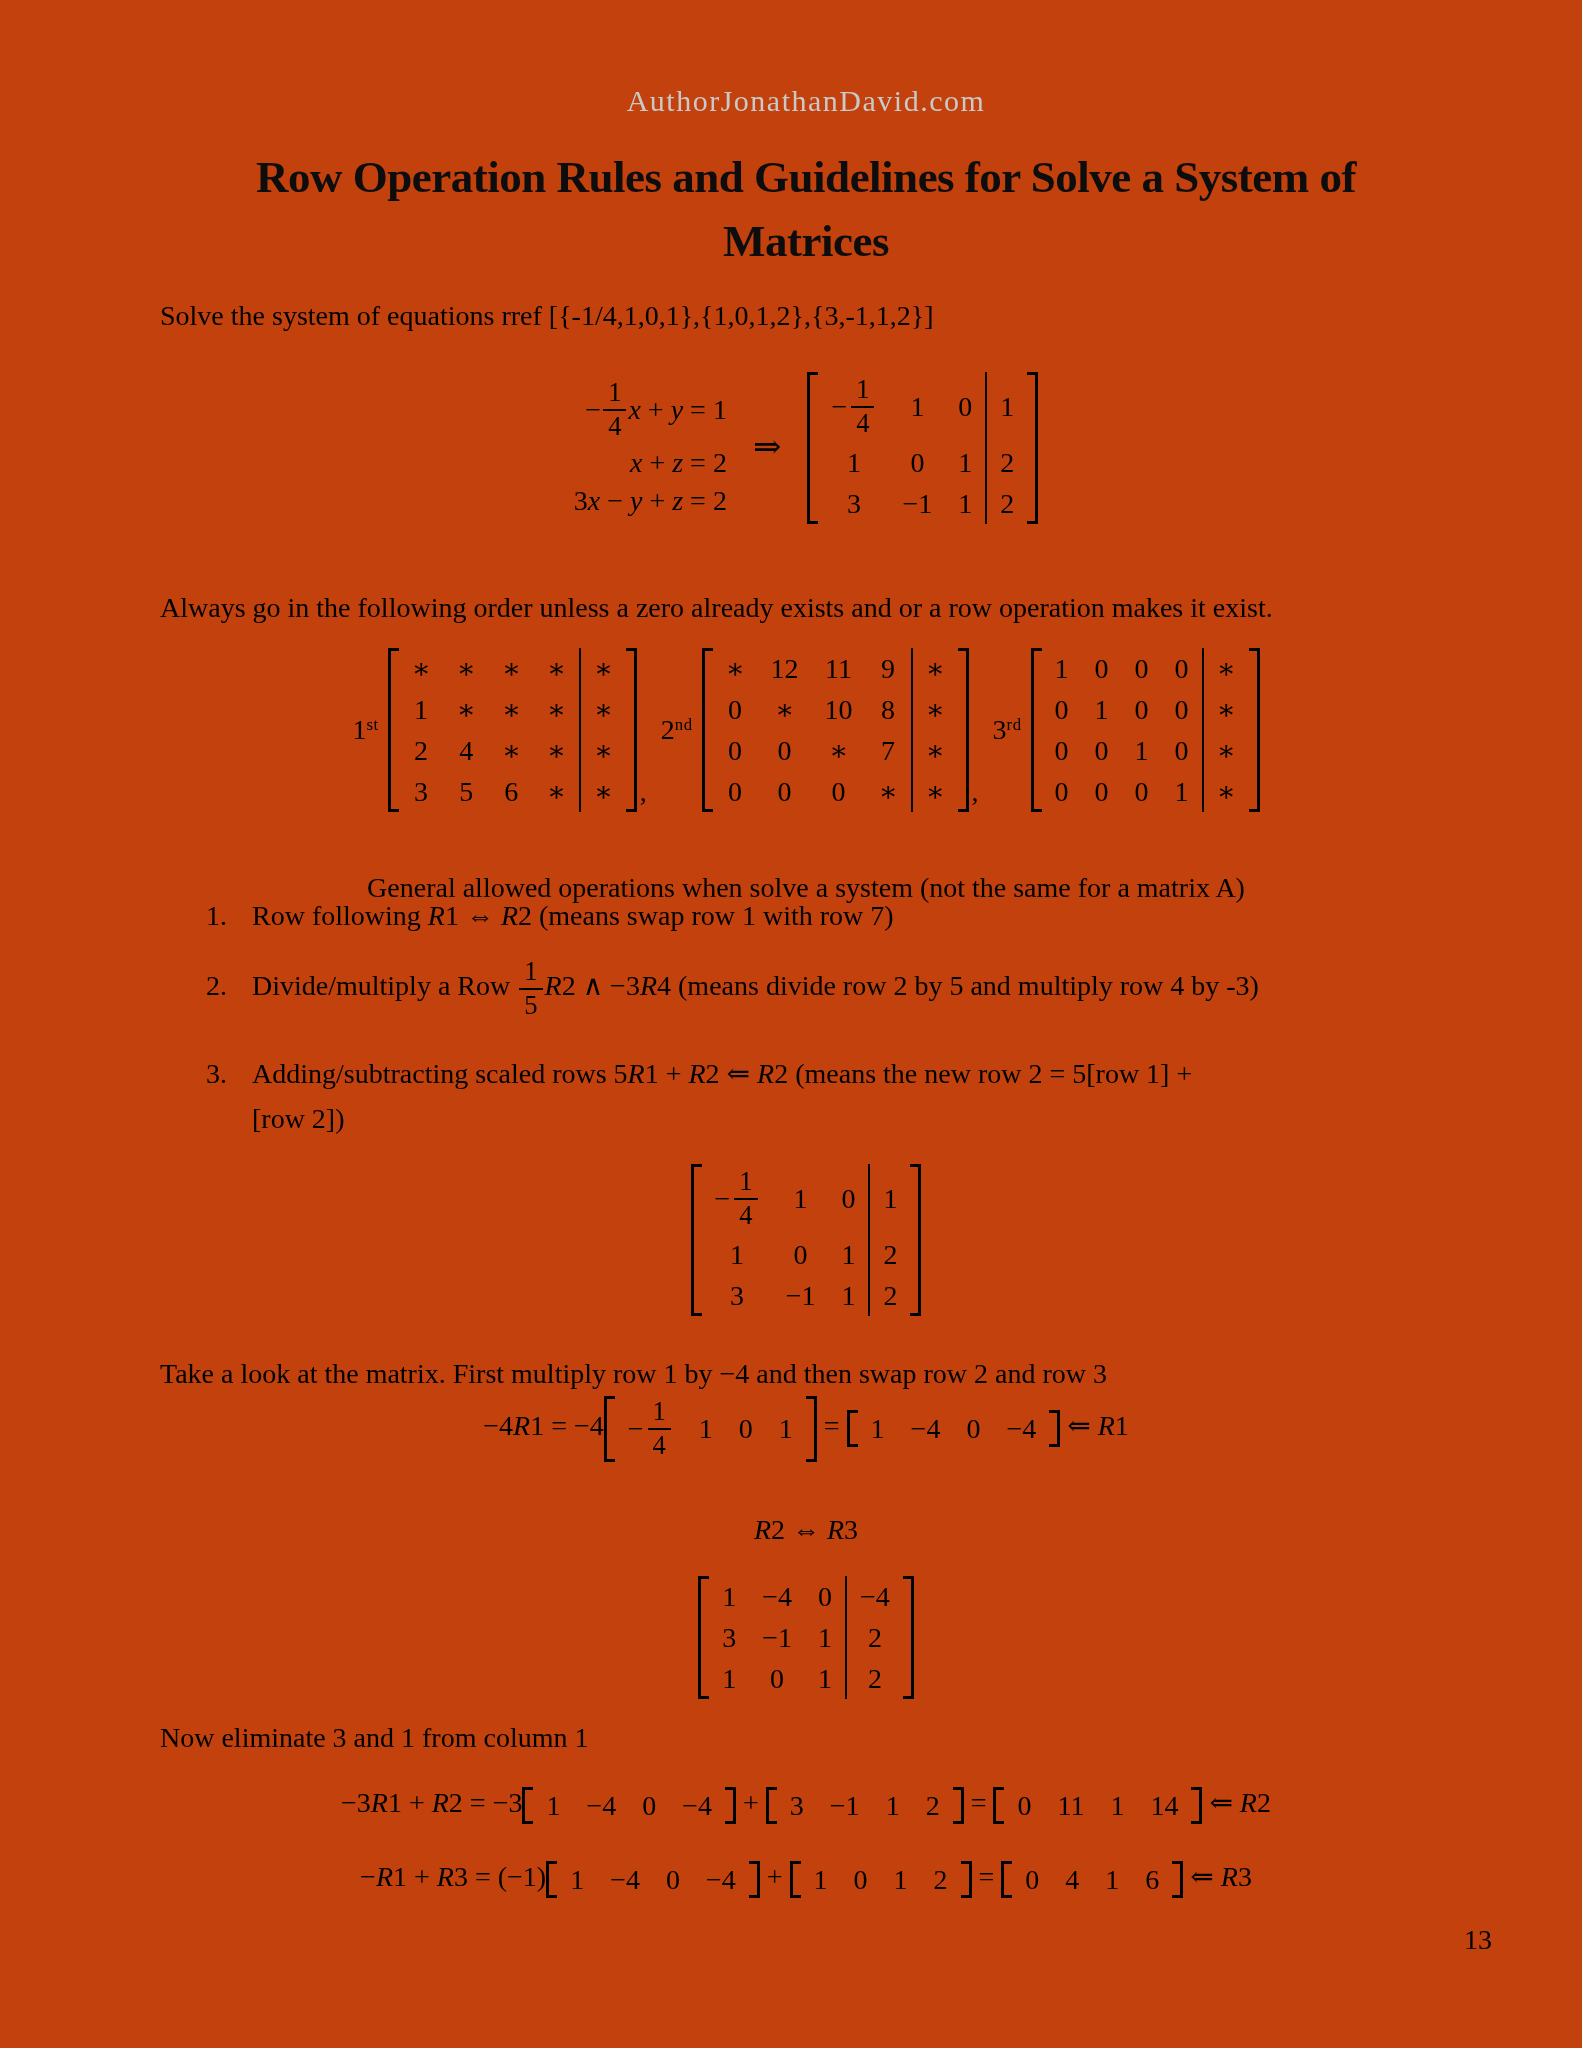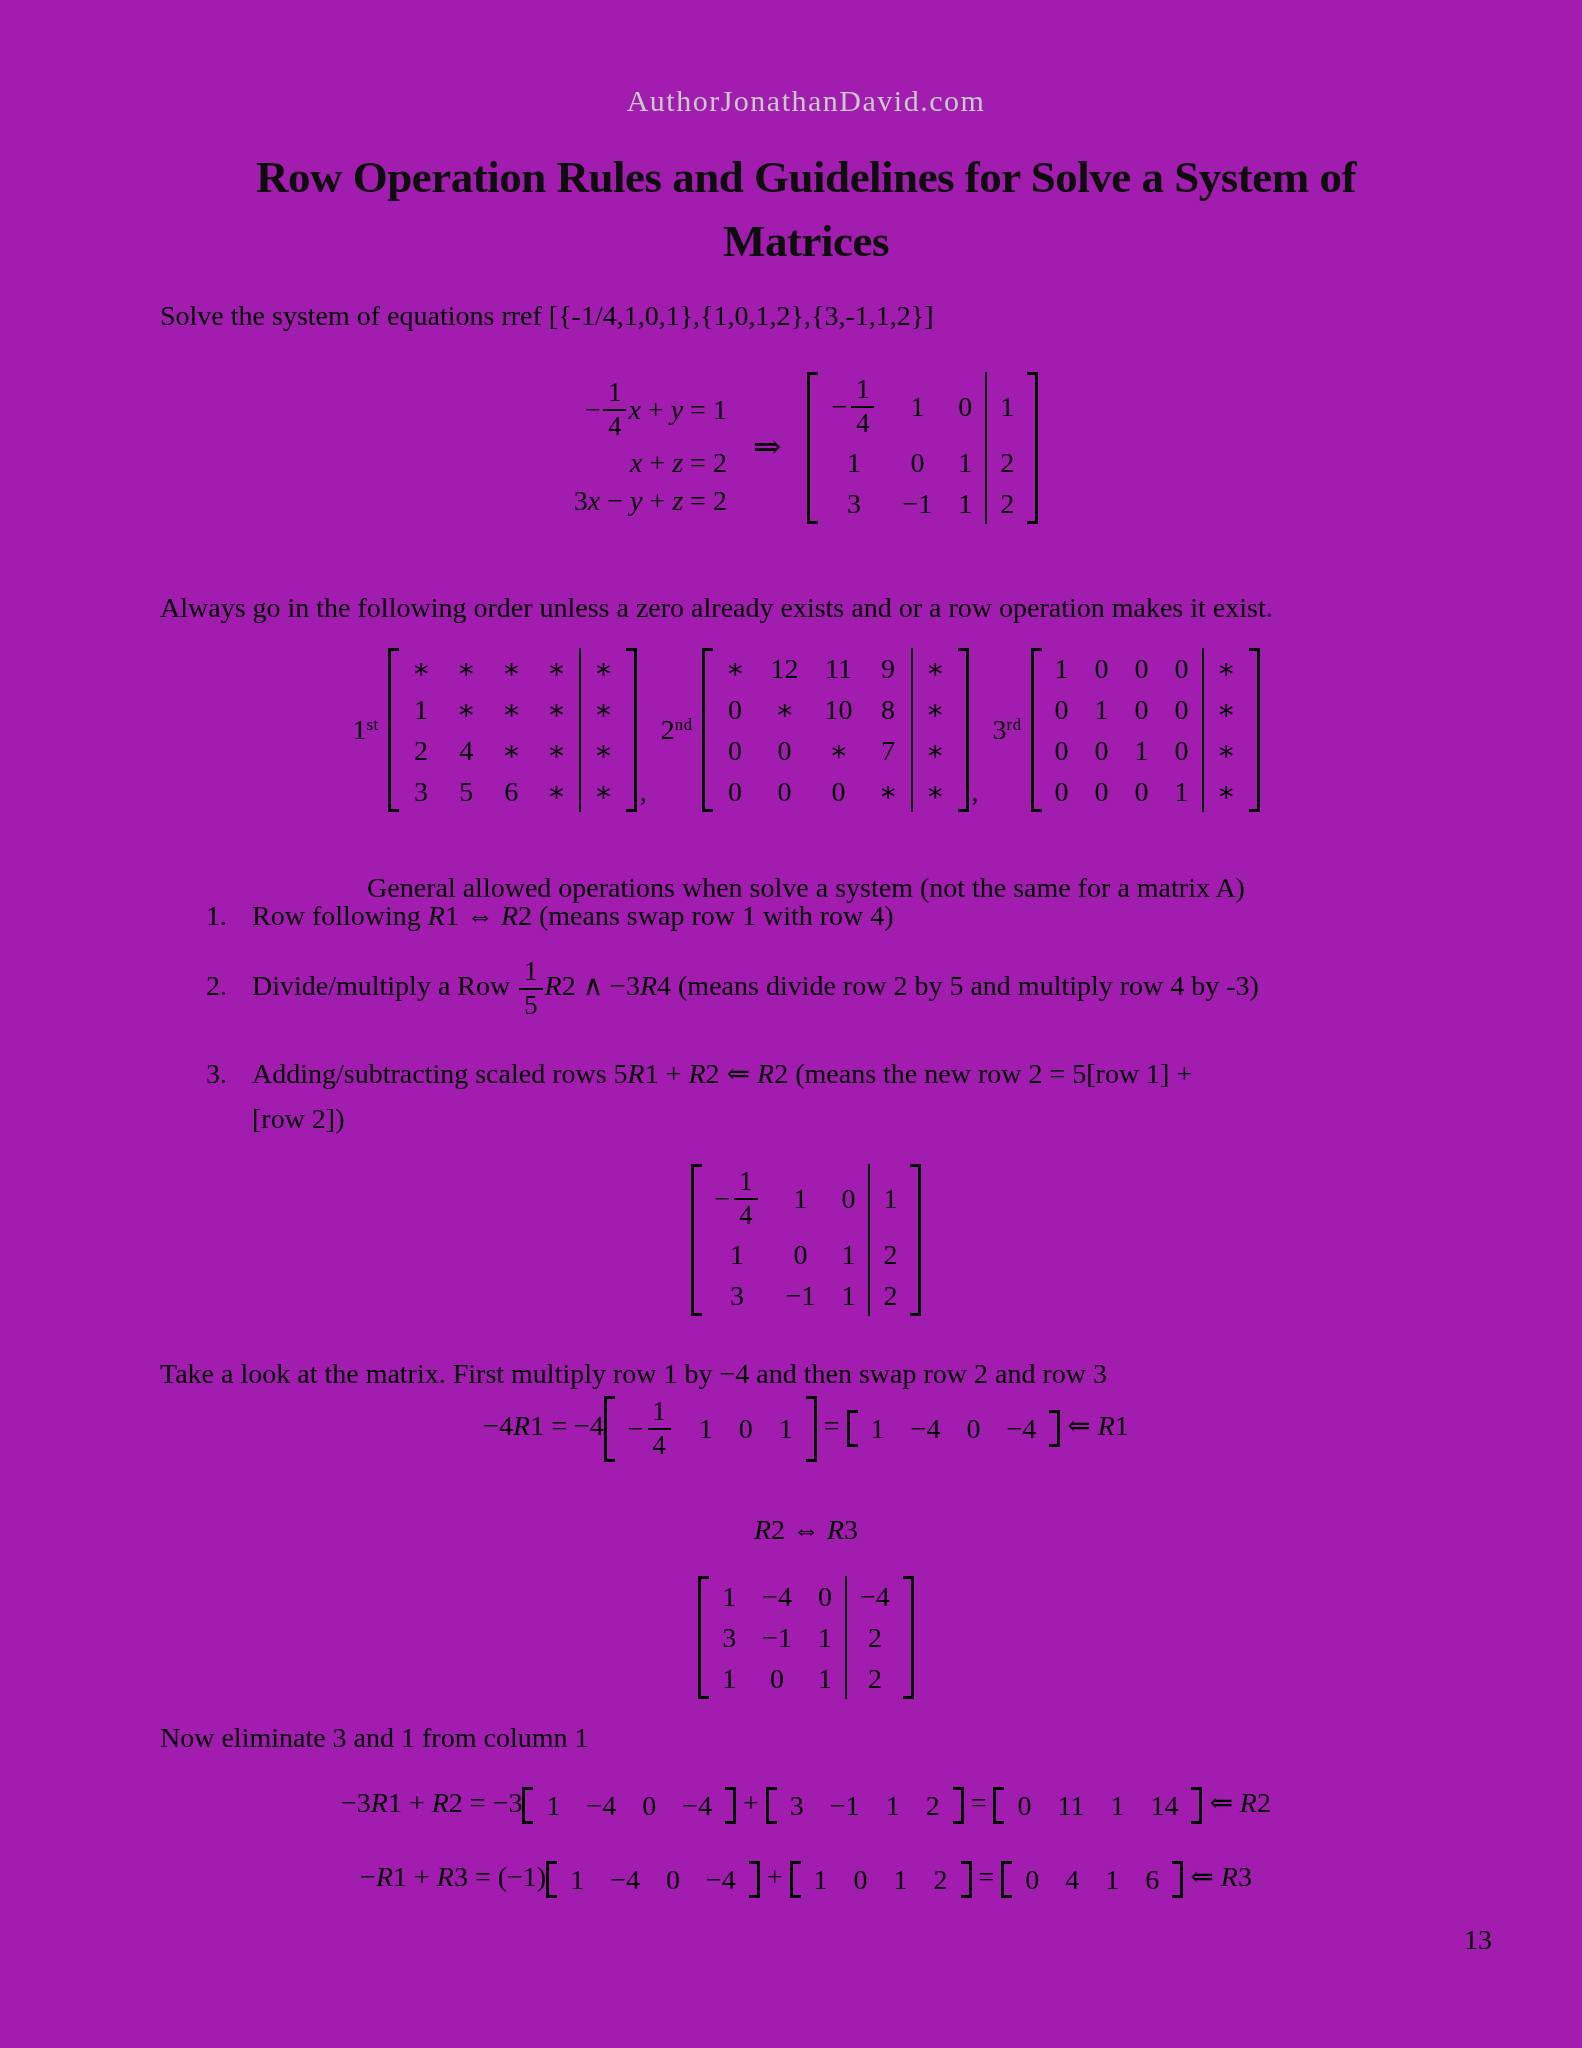--- a/index.html
+++ b/index.html
@@ -1,18 +1,18 @@
 <!DOCTYPE html>
 <html><head>
 <meta charset="utf-8">
 <style>
   * { box-sizing: border-box; }
   html, body { margin: 0; padding: 0; background: #ffffff; }
   .page {
-    position: relative; width: 1582px; height: 2048px; background: #a21caf;
+    position: relative; width: 1582px; height: 2048px; background: #c2410c;
     font-family: "Liberation Serif", "DejaVu Serif", serif; color: #000;
     overflow: hidden;
   }
   .abs { position: absolute; left: 160px; right: 130px; }
   .watermark { text-align: center; font-size: 30px; color: #c9c9c9; letter-spacing: 1.5px; }
   .title { margin: 16px; text-align: center; font-size: 45px; line-height: 1.42; font-weight: bold; letter-spacing: -0.5px; color: #0d0d0d; }
   .title span { display: block; }
   .para { font-size: 28px; margin: 0; line-height: 1.3; }
   .center { text-align: center; margin-top: 40px; }
   .eq { font-size: 28px; text-align: center; }
@@ -171,21 +171,21 @@
           <span class="m-cell m-aug">∗</span>
         </span>
         <span class="br-r"></span>
       </span>
   </div>
 
   <p class="abs para center" style="top:830px">General allowed operations when solve a system (not the same for a matrix A)</p>
 
   <div class="abs list-item" style="top:894px">
     <span class="li-num">1.</span>
-    <span class="li-body"><span class="seg-text">Row following </span><span class="seg-math"><i>R</i>1 ⇔ <i>R</i>2</span><span class="seg-text"> (means swap row 1 with row 4)</span></span>
+    <span class="li-body"><span class="seg-text">Row following </span><span class="seg-math"><i>R</i>1 ⇔ <i>R</i>2</span><span class="seg-text"> (means swap row 1 with row 7)</span></span>
   </div>
   <div class="abs list-item" style="top:958px">
     <span class="li-num">2.</span>
     <span class="li-body"><span class="seg-text">Divide/multiply a Row </span><span class="frac-wrap">
           <span class="frac">
             <span class="num">1</span>
             <span class="den">5</span>
           </span>
         </span><span class="seg-math"><i>R</i>2 ∧ −3<i>R</i>4</span><span class="seg-text"> (means divide row 2 by 5 and multiply row 4 by -3)</span></span>
   </div>

